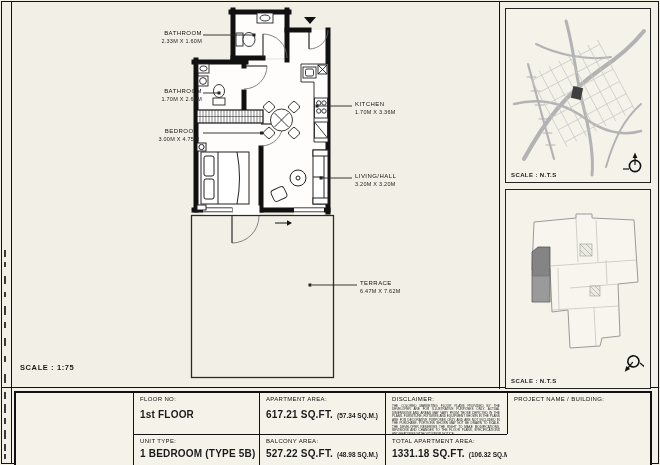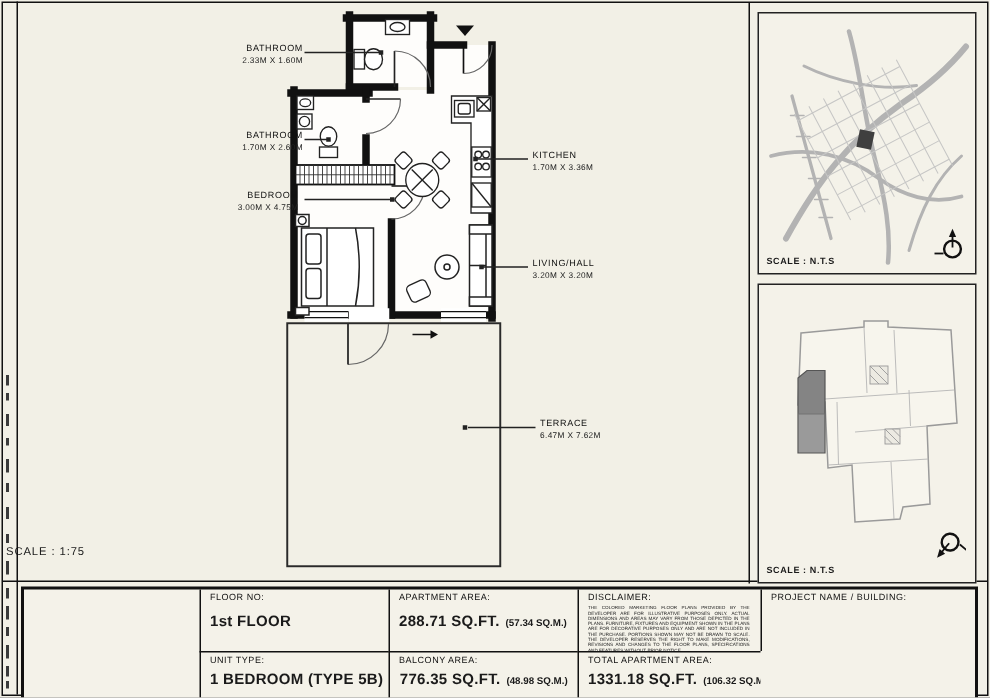--- a/index.html
+++ b/index.html
@@ -12,40 +12,40 @@
   .right-rule{position:absolute;left:499px;top:2px;height:387px;width:1px;background:#111;}
   .tb-topline{position:absolute;left:2px;right:2px;top:387px;height:1px;background:#111;}
   .mk{position:absolute;left:4px;width:2px;background:#3a3a3a;display:block;}
 
   .plan-svg{position:absolute;left:11px;top:2px;width:489px;height:384px;}
 
   .rlabel{position:absolute;font-size:6px;line-height:8px;letter-spacing:.45px;color:#111;white-space:nowrap;}
   .rlabel .dims{font-size:5.5px;letter-spacing:.25px;color:#222;}
   .rlabel.ra{text-align:right;}
 
-  .scale-main{position:absolute;left:4px;top:363px;font-size:7.5px;font-weight:normal;letter-spacing:.6px;}
+  .scale-main{position:absolute;left:20px;top:363px;font-size:7.5px;font-weight:bold;letter-spacing:.6px;}
 
   .panel{position:absolute;left:505px;width:146px;border:1px solid #222;background:#f4f2e9;box-sizing:border-box;}
   .panel.top{top:8px;height:175px;}
   .panel.bottom{top:189px;height:200px;}
   .panel svg.mapfig{position:absolute;left:0;top:0;}
   .panel .pscale{position:absolute;left:5px;bottom:4px;font-size:6px;font-weight:bold;letter-spacing:.4px;}
   .panel .compass{position:absolute;right:6px;bottom:8px;}
 
   .tblock{
     position:absolute;left:14px;top:391px;width:638px;height:88px;box-sizing:border-box;
     border:2px solid #111;background:#f4f2e9;
     display:grid;grid-template-columns:117px 126px 126px 122px 1fr;grid-template-rows:41px 1fr;
   }
   .cell{border-left:1px solid #111;padding:3px 6px 2px;position:relative;overflow:hidden;box-sizing:border-box;}
   .cell.r2{border-top:1px solid #111;}
   .cell.logo{grid-row:1/3;border-left:none;}
   .lbl{font-size:6px;letter-spacing:.35px;color:#111;}
   .val{font-size:10px;font-weight:bold;letter-spacing:.2px;margin-top:7px;white-space:nowrap;}
-  .cell.r2 .val{margin-top:4px;text-align:center;}
+  .cell.r2 .val{margin-top:4px;}
   .alt{font-size:6.5px;font-weight:bold;margin-left:4px;letter-spacing:0;}
   .disc{width:245px;font-size:7px;line-height:8px;transform:scale(0.44);transform-origin:0 0;margin-top:2px;color:#222;text-align:justify;}
 </style>
 </head>
 <body>
 
 <div class="sheet">
 
   
   <span>
@@ -305,37 +305,37 @@
   
   <div class="tblock">
     <div class="cell logo"></div>
 
     <div class="cell">
       <div class="lbl">FLOOR NO:</div>
       <div class="val">1st FLOOR</div>
     </div>
     <div class="cell">
       <div class="lbl">APARTMENT AREA:</div>
-      <div class="val"><span>288.71 SQ.FT.</span><span class="alt">(57.34 SQ.M.)</span></div>
+      <div class="val"><span>617.21 SQ.FT.</span><span class="alt">(57.34 SQ.M.)</span></div>
     </div>
     <div class="cell">
       <div class="lbl">DISCLAIMER:</div>
       <div class="disc">THE COLORED MARKETING FLOOR PLANS PROVIDED BY THE DEVELOPER ARE FOR ILLUSTRATIVE PURPOSES ONLY. ACTUAL DIMENSIONS AND AREAS MAY VARY FROM THOSE DEPICTED IN THE PLANS. FURNITURE, FIXTURES AND EQUIPMENT SHOWN IN THE PLANS ARE FOR DECORATIVE PURPOSES ONLY AND ARE NOT INCLUDED IN THE PURCHASE. PORTIONS SHOWN MAY NOT BE DRAWN TO SCALE. THE DEVELOPER RESERVES THE RIGHT TO MAKE MODIFICATIONS, REVISIONS AND CHANGES TO THE FLOOR PLANS, SPECIFICATIONS AND FEATURES WITHOUT PRIOR NOTICE.</div>
     </div>
     <div class="cell">
       <div class="lbl">PROJECT NAME / BUILDING:</div>
     </div>
 
     <div class="cell r2">
       <div class="lbl">UNIT TYPE:</div>
       <div class="val">1 BEDROOM (TYPE 5B)</div>
     </div>
     <div class="cell r2">
       <div class="lbl">BALCONY AREA:</div>
-      <div class="val"><span>776.35 SQ.FT.</span><span class="alt">(48.98 SQ.M.)</span></div>
+      <div class="val"><span>527.22 SQ.FT.</span><span class="alt">(48.98 SQ.M.)</span></div>
     </div>
     <div class="cell r2">
       <div class="lbl">TOTAL APARTMENT AREA:</div>
       <div class="val"><span>1331.18 SQ.FT.</span><span class="alt">(106.32 SQ.M.)</span></div>
     </div>
   </div>
 
 </div>
 
 </body></html>

